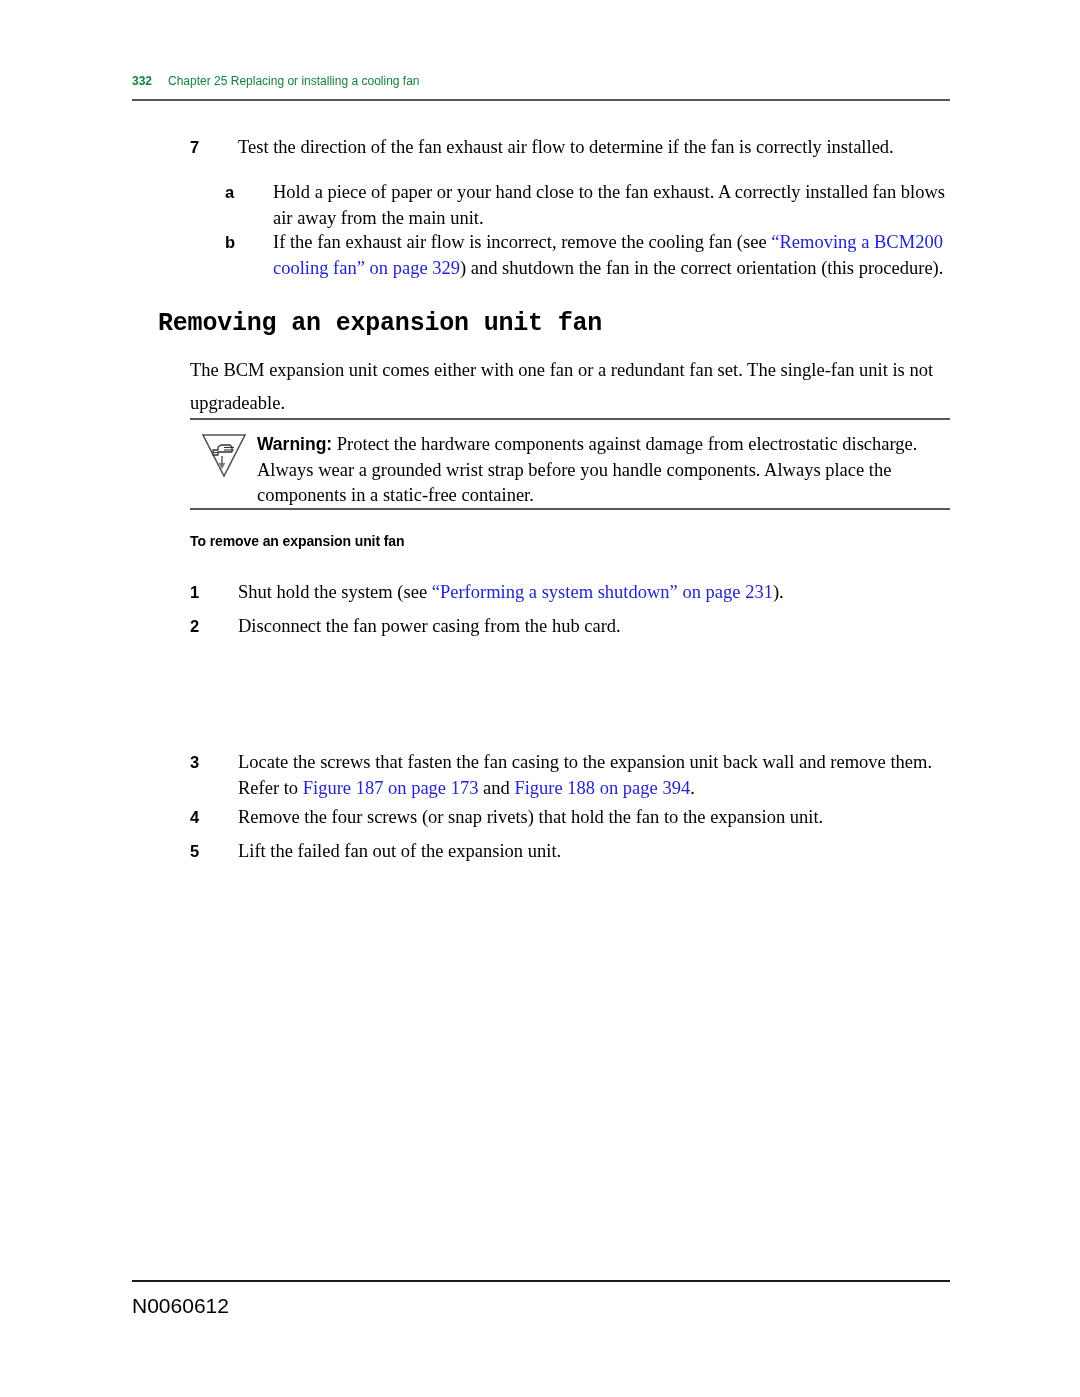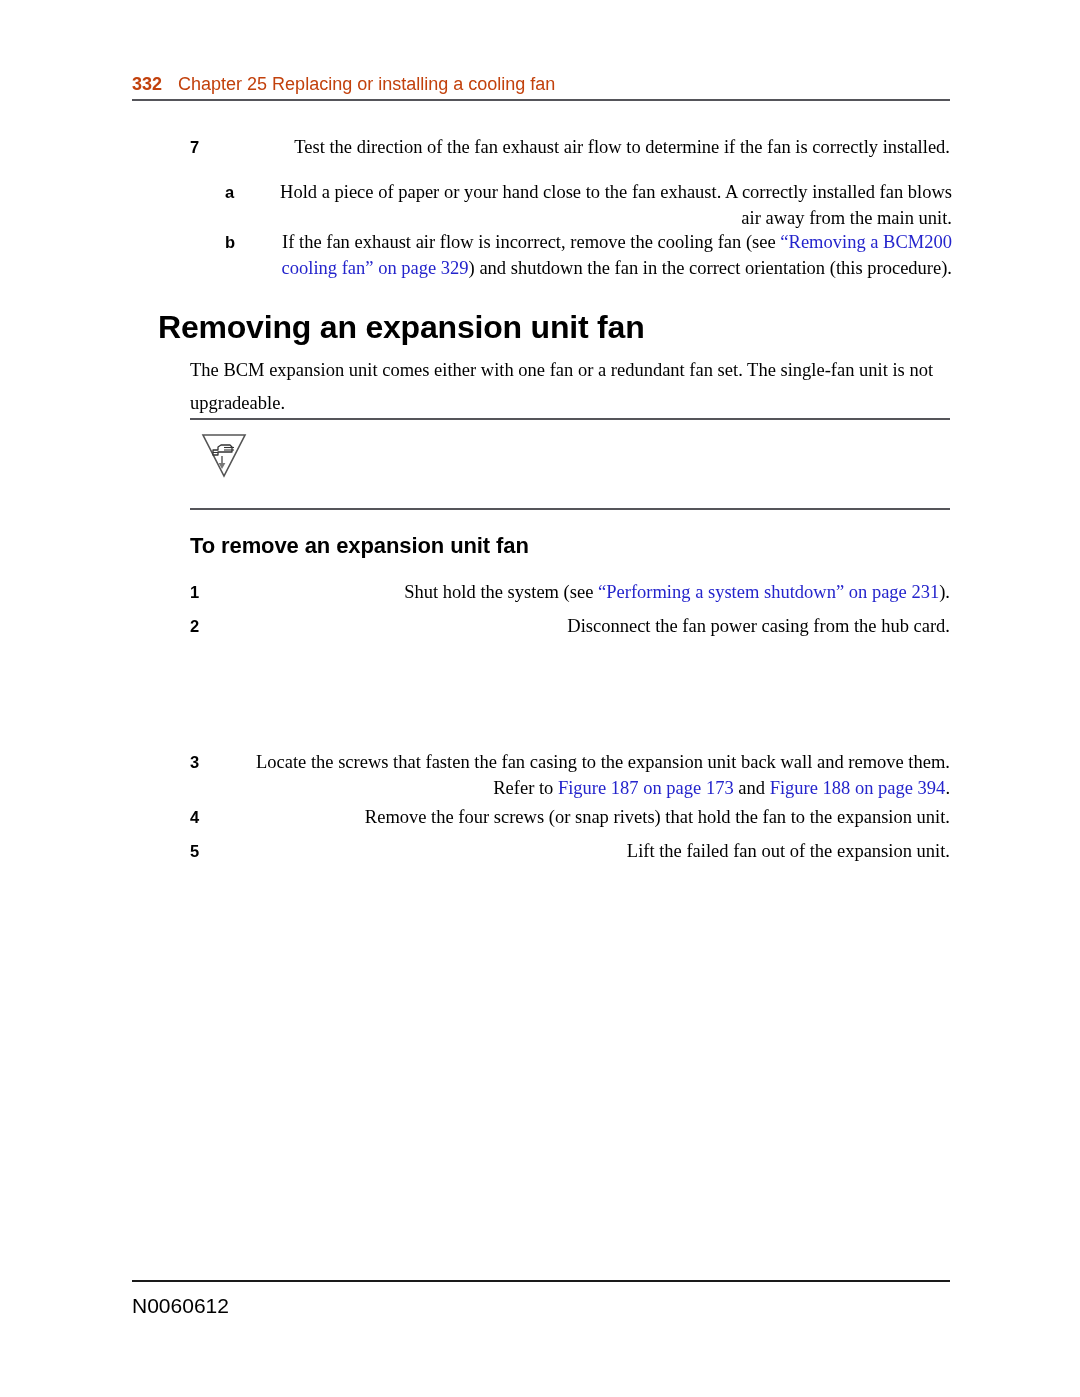--- a/index.html
+++ b/index.html
@@ -21,22 +21,22 @@
     inset: 0;
   }
 
   
   .header {
     position: absolute;
     left: 132px;
     top: 74px;
     width: 818px;
     font-family: "Liberation Sans", sans-serif;
-    font-size: 18px;
-    color: #c2410c;
+    font-size: 12px;
+    color: #15803d;
     white-space: nowrap;
   }
   .header .pageno {
     font-weight: bold;
     margin-right: 16px;
   }
   .header .chaptxt {
     font-weight: normal;
   }
   .header-rule {
@@ -61,41 +61,41 @@
     width: 26px;
     text-align: left;
     font-family: "Liberation Sans", sans-serif;
     font-weight: bold;
     font-size: 16.5px;
     line-height: 25.5px;
   }
   .step .body {
     display: block;
     margin-left: 48px;
-    text-align: right;
+    text-align: left;
   }
 
   .link {
     color: #2424cc;
   }
 
   
   .h1 {
     position: absolute;
-    font-family: Liberation Sans, sans-serif;
-    font-weight: bold;
-    font-size: 32px;
+    font-family: Liberation Mono, monospace;
+    font-weight: bold;
+    font-size: 25px;
     letter-spacing: -0.2px;
     white-space: nowrap;
   }
   .h2 {
     position: absolute;
     font-family: "Liberation Sans", sans-serif;
     font-weight: bold;
-    font-size: 22px;
+    font-size: 14px;
     letter-spacing: -0.1px;
     white-space: nowrap;
   }
 
   .para {
     position: absolute;
     font-size: 18.5px;
     line-height: 33px;
   }
 
@@ -182,20 +182,21 @@
 
         <path d="M13,20 L18,20 L18,17 L21,15 L30,15 L32,17 L32,22 L21,22 L18,22 L18,25 L13,25 Z" fill="#ffffff" stroke="#333333" stroke-width="1.3" stroke-linejoin="round"></path>
         <line x1="24" y1="17.5" x2="34" y2="17.5" stroke="#333333" stroke-width="1.1"></line>
         <line x1="24" y1="20" x2="34" y2="20" stroke="#333333" stroke-width="1.1"></line>
         <line x1="13" y1="22.5" x2="18" y2="22.5" stroke="#333333" stroke-width="1"></line>
 
         <line x1="22" y1="26" x2="22" y2="35" stroke="#555555" stroke-width="1.4"></line>
         <polygon points="22,39 18.6,33 25.4,33" fill="#777777"></polygon>
       </svg>
     </div>
+    <div class="text" style="top:14px; width:685px;"><span class="lead">Warning:</span><span> Protect the hardware components against damage from electrostatic discharge. Always wear a grounded wrist strap before you handle components. Always place the components in a static-free container.</span></div>
     <div class="rule-bottom" style="top:90px;"></div>
   </div>
 
   <div class="h2" style="left:190px; top:533px;">To remove an expansion unit fan</div>
 
   <div class="step" style="left:190px; top:580px; width:760px;">
     <span class="marker">1</span>
     <span class="body"><span>Shut hold the system (see </span><span class="link">“Performing a system shutdown” on page 231</span><span>).</span></span>
   </div>
 

